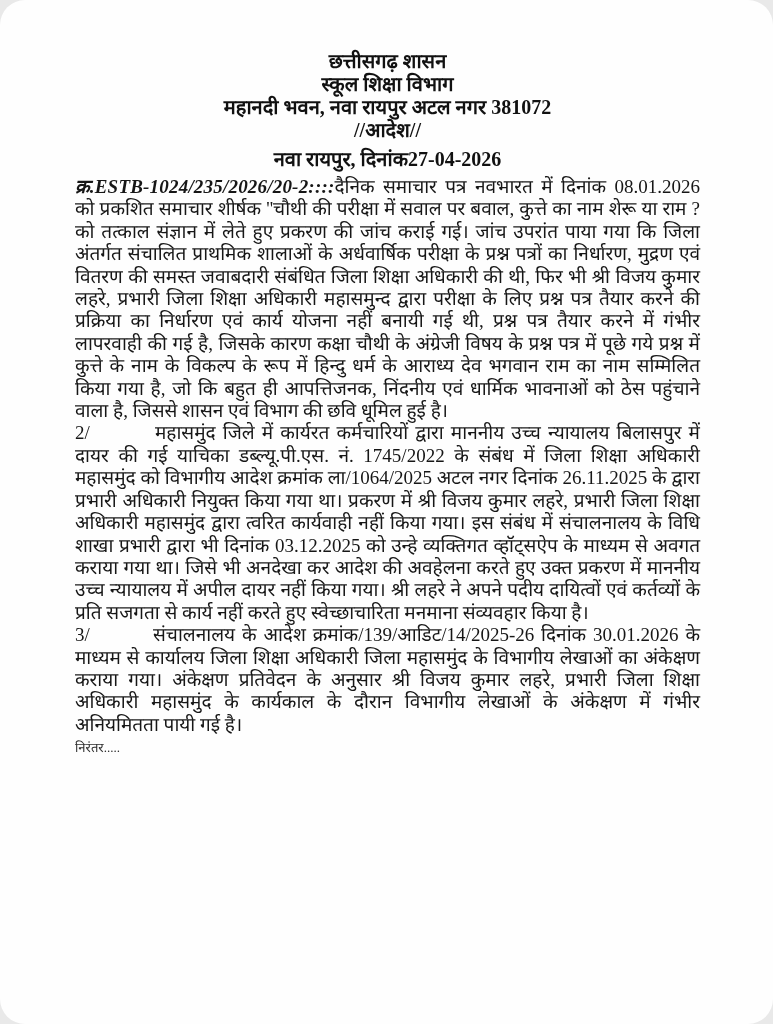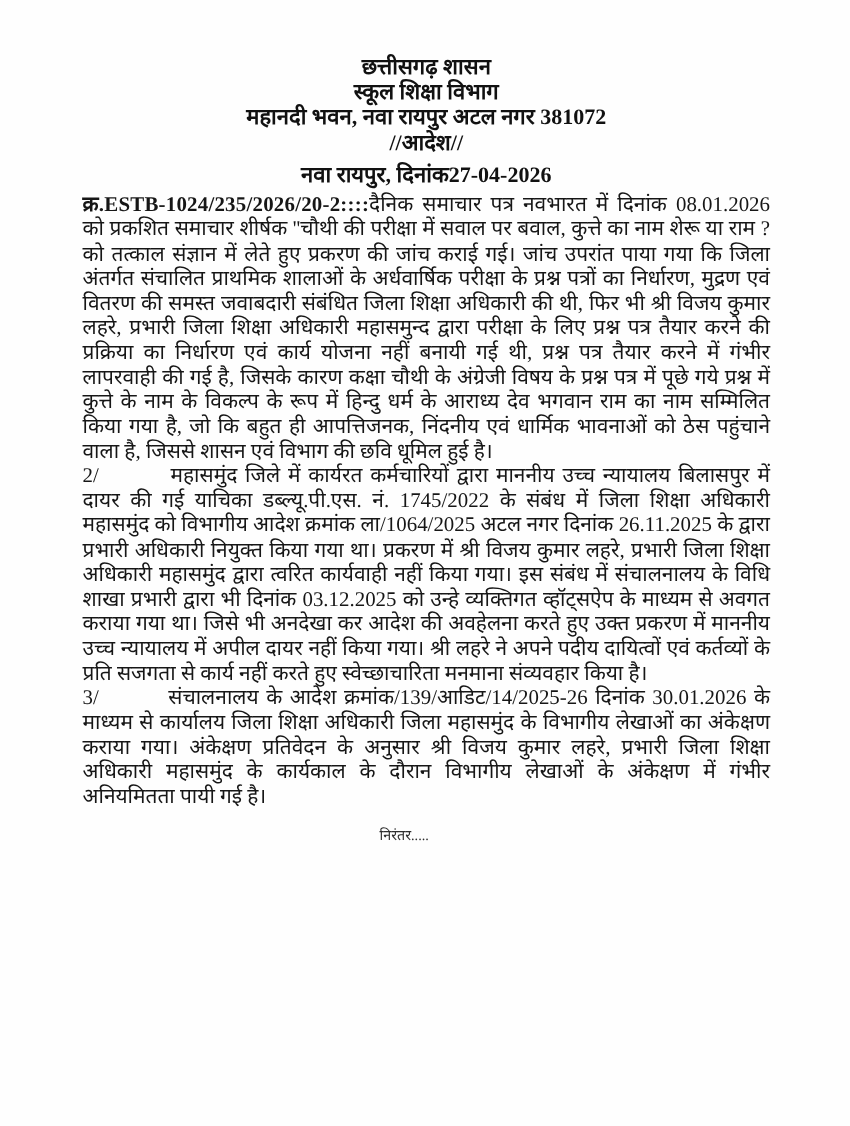--- a/index.html
+++ b/index.html
@@ -11,20 +11,21 @@
     position: relative;
     width: 773px;
     height: 1024px;
     margin: 0 auto;
     background: #fefefe;
     box-sizing: border-box;
     padding: 50px 73px 0 75px;
     font-family: "Liberation Serif", "DejaVu Serif", serif;
     color: #161616;
     overflow: hidden;
+    border-radius: 25px;
   }
   .letterhead {
     text-align: center;
     font-weight: 700;
     font-size: 20px;
     line-height: 23px;
     color: #111;
   }
   .letterhead > div {
     white-space: nowrap;
@@ -43,34 +44,35 @@
     line-height: 22.4px;
     text-align: justify;
   }
   p.para {
     margin: 0;
     padding: 0;
   }
   .ref-number {
     font-weight: 700;
     letter-spacing: 0.2px;
+    font-style: italic;
   }
   .para-num {
     display: inline-block;
     vertical-align: baseline;
   }
   .para-num.tab-wide  { width: 80px; }
   .para-num.tab-mid   { width: 78px; }
   .para-num.tab-narrow{ width: 64px; }
   .footer-line {
-    text-align: center;
+    text-align: left;
     font-size: 13px;
     line-height: 15px;
     padding-right: 40px;
-    margin-top: 16px;
+    margin-top: 4px;
     color: #2e2e2e;
   }
 </style>
 </head>
 <body>
 
 <div class="page">
 
   <header class="letterhead">
     <div>छत्तीसगढ़ शासन</div>

